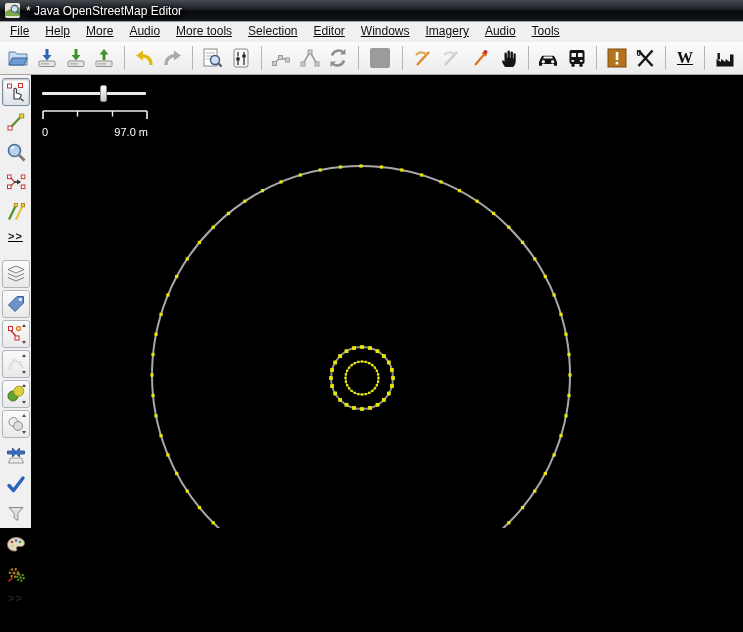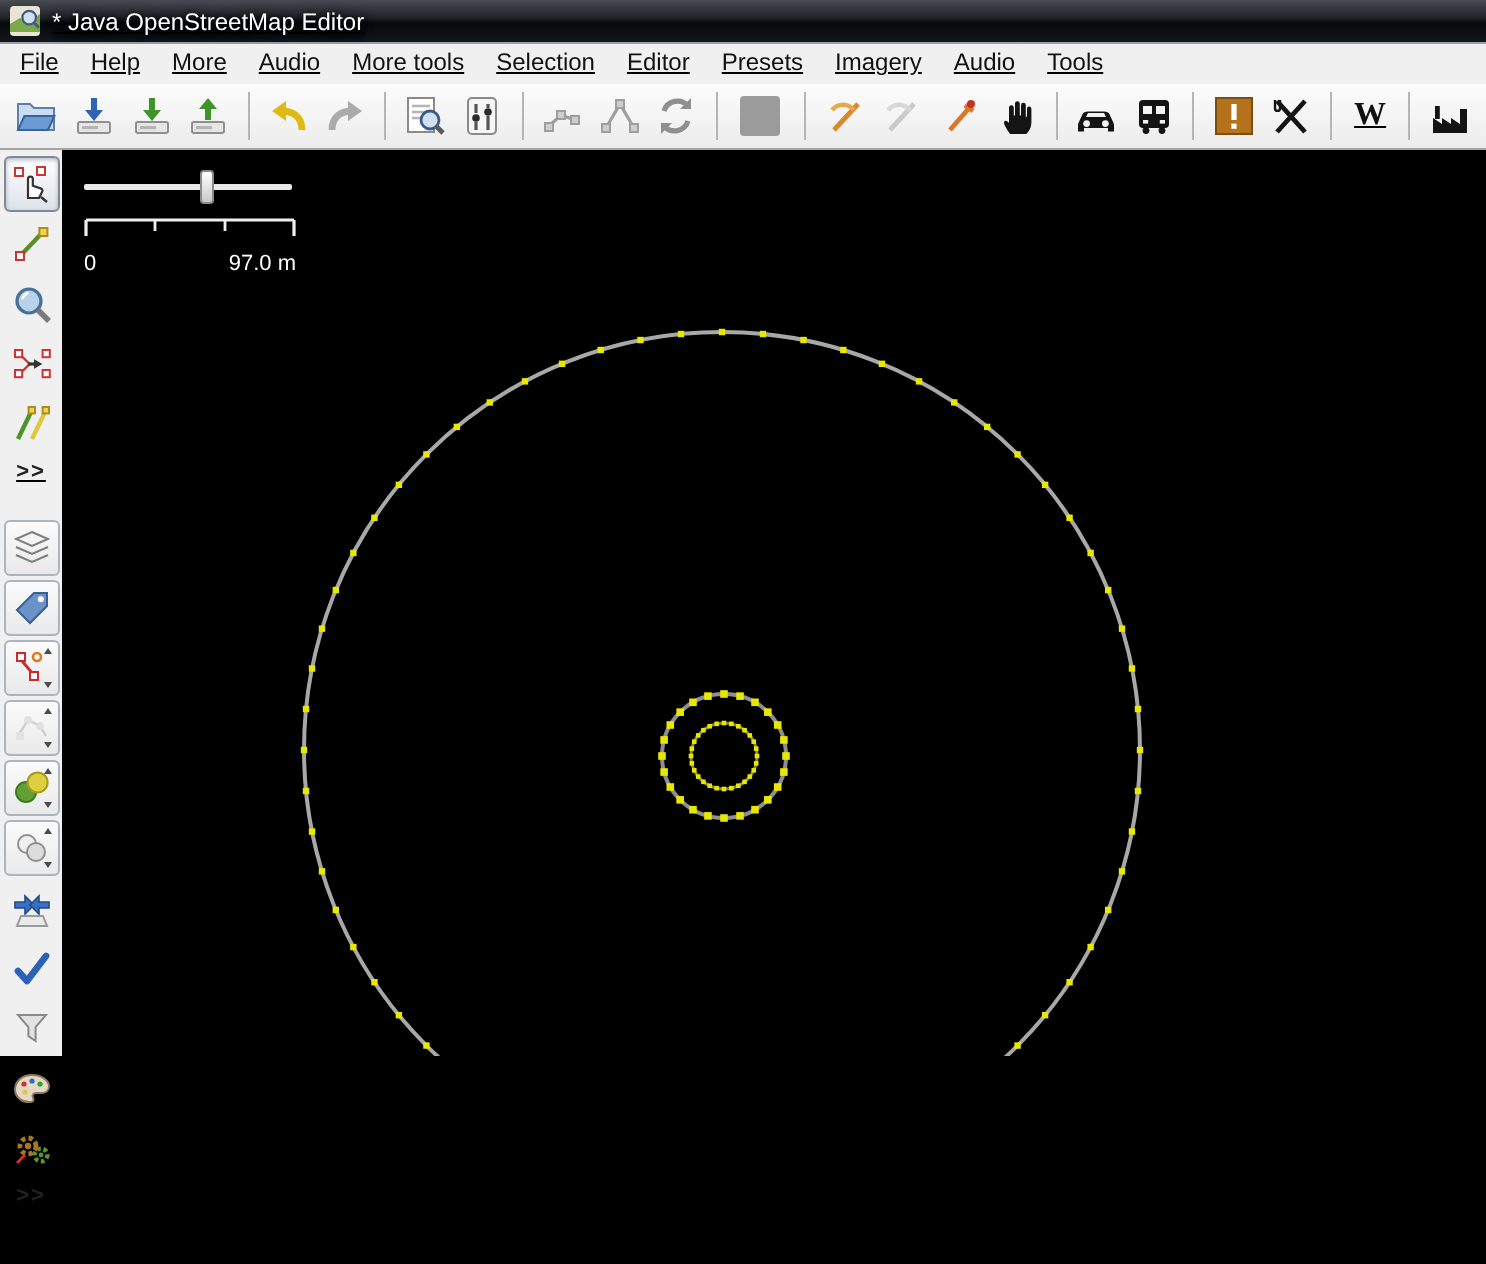--- a/index.html
+++ b/index.html
@@ -73,21 +73,21 @@
   </div>
 
   <div class="menubar">
     <span class="menu-item">File</span>
     <span class="menu-item">Help</span>
     <span class="menu-item">More</span>
     <span class="menu-item">Audio</span>
     <span class="menu-item">More tools</span>
     <span class="menu-item">Selection</span>
     <span class="menu-item">Editor</span>
-    <span class="menu-item">Presets</span>
+    <span class="menu-item">Windows</span>
     <span class="menu-item">Imagery</span>
     <span class="menu-item">Audio</span>
     <span class="menu-item">Tools</span>
   </div>
 
   <div class="toolbar">
     <button class="tb">
       <svg viewBox="0 0 22 22">
           <path d="M2 18V5h6l2 2h10v11z" fill="#c9dcf2" stroke="#5b80ab"></path>
           <path d="M2 18l3.2-7h15l-3.2 7z" fill="#6b9bd2" stroke="#38639b"></path>

